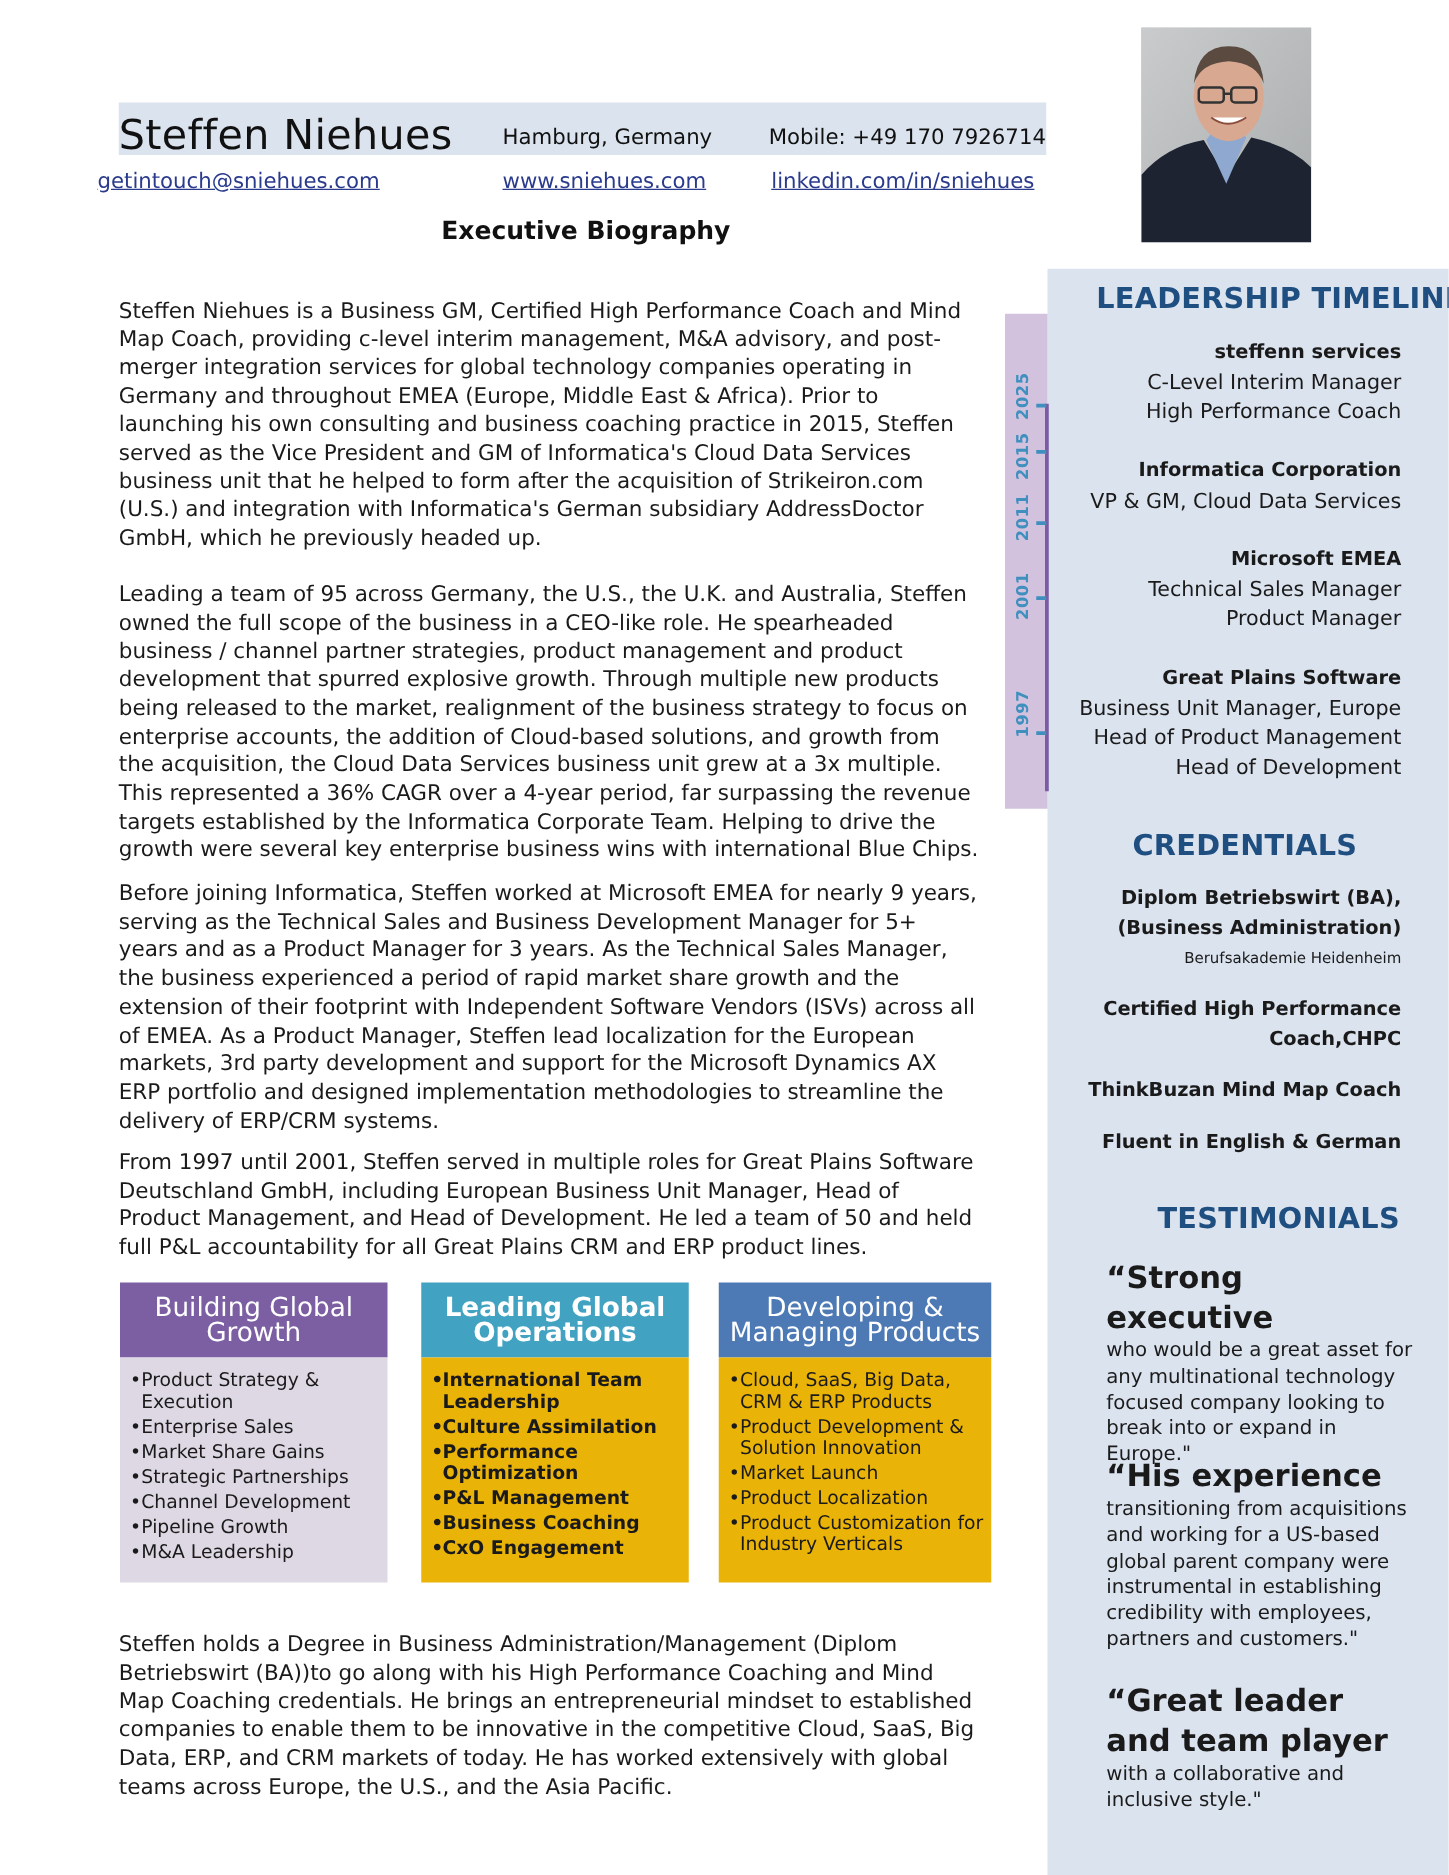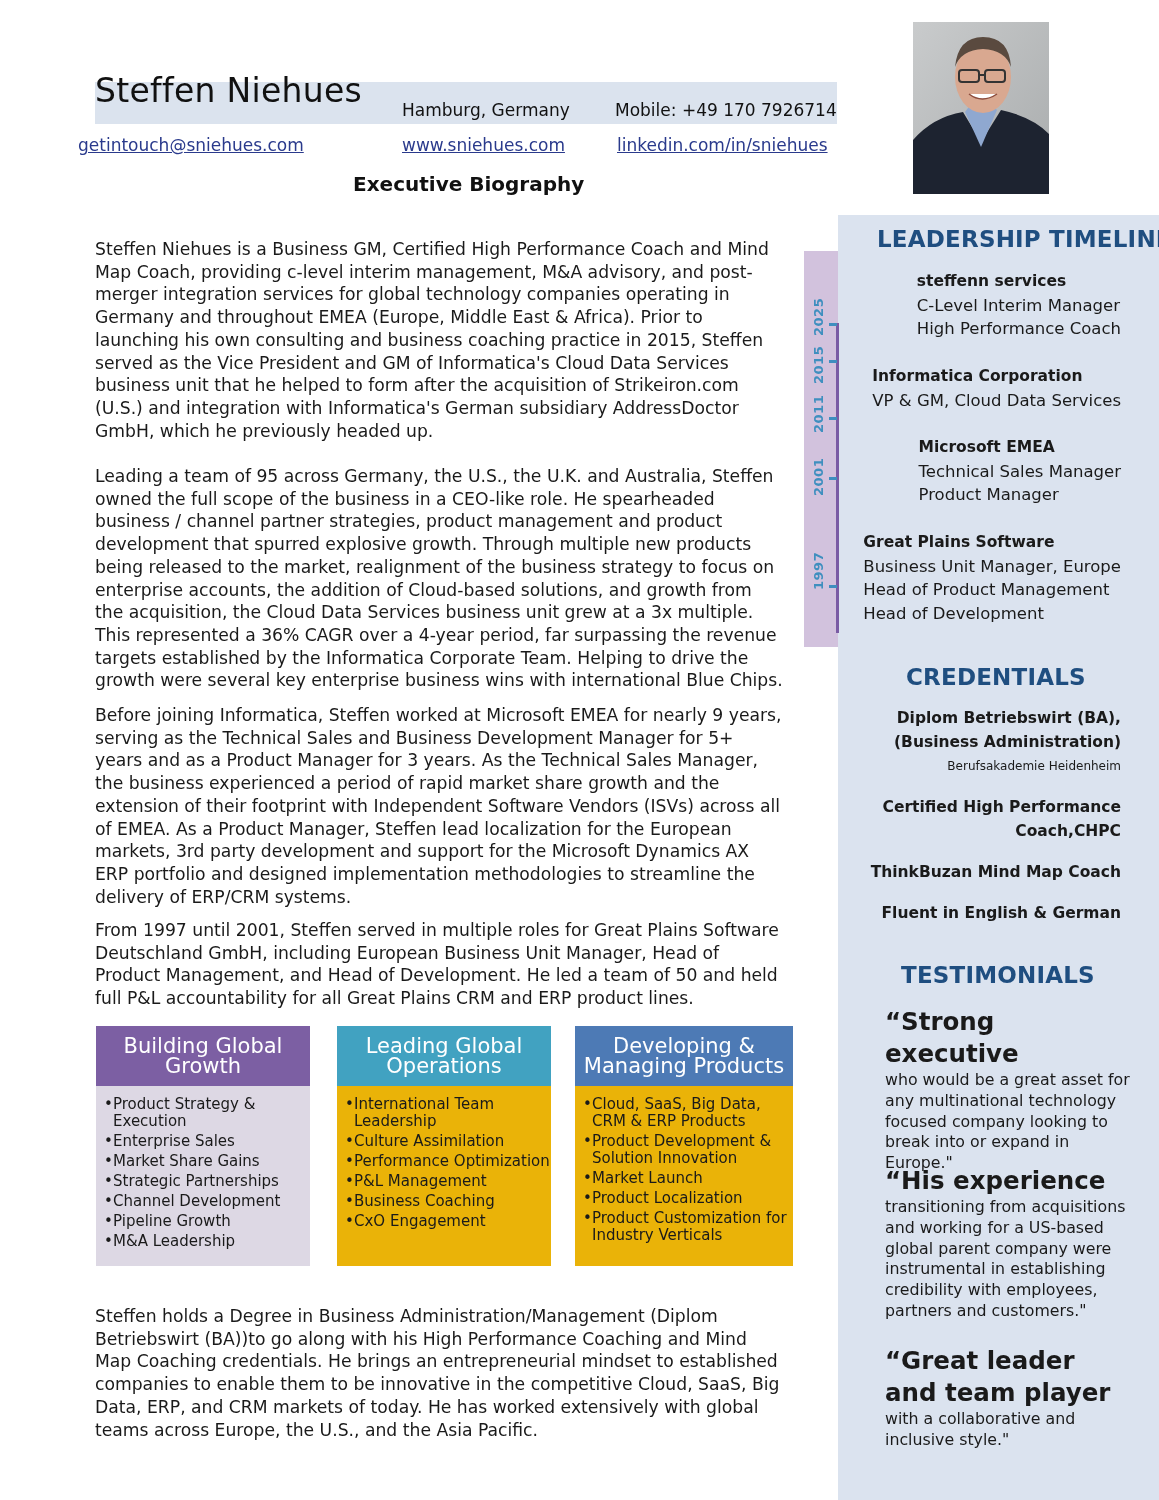--- a/index.html
+++ b/index.html
@@ -2,21 +2,21 @@
 <html><head>
 <meta charset="utf-8">
 <style>
   html, body { margin:0; padding:0; background:#ffffff; }
   body { width:1159px; height:1500px; position:relative; overflow:hidden;
          font-family:"DejaVu Sans", sans-serif; color:#1a1a1a; }
   .abs { position:absolute; }
 
   
   .name-band { left:95px; top:82px; width:742px; height:42px; background:#dbe3ee; }
-  .name { left:95px; top:71px; font-size:33px; letter-spacing:0.3px; color:#111; white-space:nowrap; }
+  .name { left:95px; top:88px; font-size:33px; letter-spacing:0.3px; color:#111; white-space:nowrap; }
   .loc { left:402px; top:100px; font-size:17px; color:#111; white-space:nowrap; }
   .mobile { left:615px; top:100px; font-size:17px; color:#111; white-space:nowrap; }
   .link { font-size:17px; color:#2a3a8c; text-decoration:underline; white-space:nowrap; cursor:pointer; }
   .email { left:78px; top:135px; }
   .web { left:402px; top:135px; }
   .linkedin { left:617px; top:135px; }
   .doc-title { left:353px; top:172px; font-size:20px; font-weight:bold; color:#111; white-space:nowrap; }
 
   
   .para { left:95px; width:690px; font-size:17.2px; line-height:22.7px; color:#1a1a1a; margin:0; }
@@ -31,40 +31,40 @@
 
   
   .tl-strip { left:804px; top:251px; width:34px; height:396px; background:#d2c2dd; }
   .tl-line { left:836px; top:323px; width:3px; height:310px; background:#7a5ba4; }
   .tl-year { font-size:13px; font-weight:bold; color:#3f8fbf; transform:rotate(-90deg); transform-origin:left top; white-space:nowrap; letter-spacing:0.5px; }
   .tl-tick { width:8px; height:3px; background:#3f8fbf; }
 
   
   .sidebar { left:838px; top:215px; width:321px; height:1285px; background:#dbe3ef; }
   .side-head { font-size:23px; font-weight:bold; color:#1f4e80; white-space:nowrap; letter-spacing:0.2px; }
-  .tl-block { right:38px; font-size:16.5px; line-height:23.5px; color:#1a1a1a; }
+  .tl-block { right:38px; text-align:right; font-size:16.5px; line-height:23.5px; color:#1a1a1a; }
   .tl-block .co { font-weight:bold; font-size:15.5px; }
   .cred { right:38px; text-align:right; font-size:15.5px; line-height:24px; color:#1a1a1a; }
   .cred .b { font-weight:bold; }
 
   .testi { left:885px; width:245px; color:#1a1a1a; }
   .testi .q { font-size:24.5px; font-weight:bold; line-height:32px; }
   .testi .t { font-size:15.8px; line-height:20.8px; }
 
   
   .box { top:1026px; height:240px; }
   .box-head { height:60px; color:#ffffff; text-align:center; font-size:21px; line-height:20px; display:flex; align-items:center; justify-content:center; flex-direction:column; }
   .box-body { height:180px; padding:10px 0 0 8px; box-sizing:border-box; }
   .box ul { list-style:none; margin:0; padding:0; font-size:15px; line-height:17px; }
   .box li { position:relative; padding-left:9px; margin-bottom:3px; }
   .box li::before { content:"•"; position:absolute; left:0; top:0; }
   .b1 { left:96px; width:214px; }
   .b1 .box-head { background:#7c5fa3; }
   .b1 .box-body { background:#ddd8e4; }
-  .b2 { left:337px; width:214px; }
+  .b2 { left:337px; width:214px;font-weight:bold; }
   .b2 .box-head { background:#41a2c1; }
   .b2 .box-body { background:#eab308; }
   .b3 { left:575px; width:218px; }
   .b3 .box-head { background:#4d7ab5; }
   .b3 .box-body { background:#eab308; }
 </style>
 </head>
 <body>
 
 <div class="abs name-band"></div>
@@ -201,21 +201,21 @@
   <div class="b">Certified High Performance</div>
   <div class="b">Coach,CHPC</div>
 </div>
 <div class="abs cred" style="top:860px;">
   <div class="b">ThinkBuzan Mind Map Coach</div>
 </div>
 <div class="abs cred" style="top:901px;">
   <div class="b">Fluent in English &amp; German</div>
 </div>
 
-<div class="abs side-head" style="left:901px; top:962px;">TESTIMONIALS</div>
+<div class="abs side-head" style="left:926px; top:962px;">TESTIMONIALS</div>
 <div class="abs testi" style="top:1006px;">
   <div class="q">“Strong executive</div>
   <div class="t">who would be a great asset for any multinational technology focused company looking to break into or expand in Europe."</div>
 </div>
 <div class="abs testi" style="top:1165px;">
   <div class="q">“His experience</div>
   <div class="t">transitioning from acquisitions and working for a US-based global parent company were instrumental in establishing credibility with employees, partners and customers."</div>
 </div>
 <div class="abs testi" style="top:1345px; width:240px;">
   <div class="q">“Great leader and team player</div>

